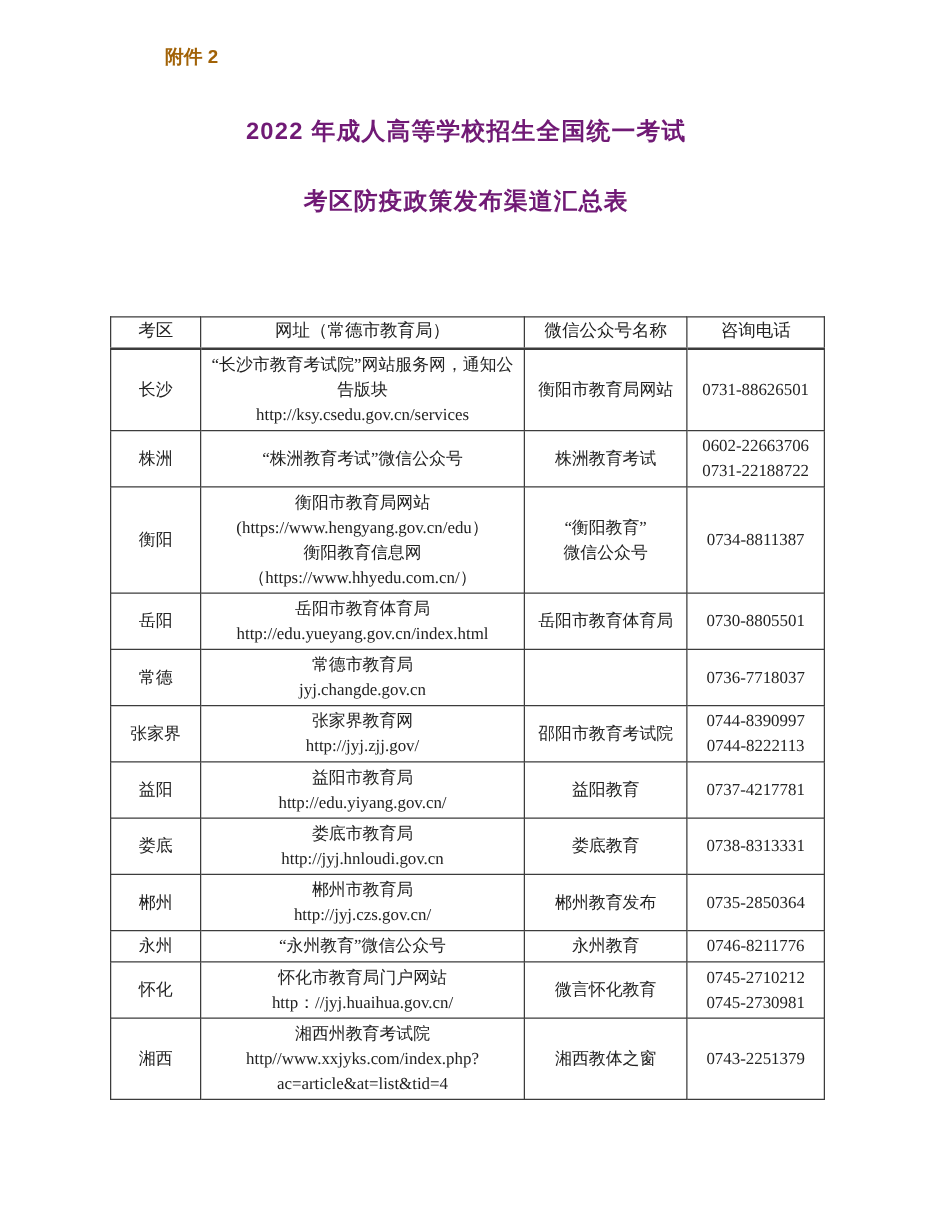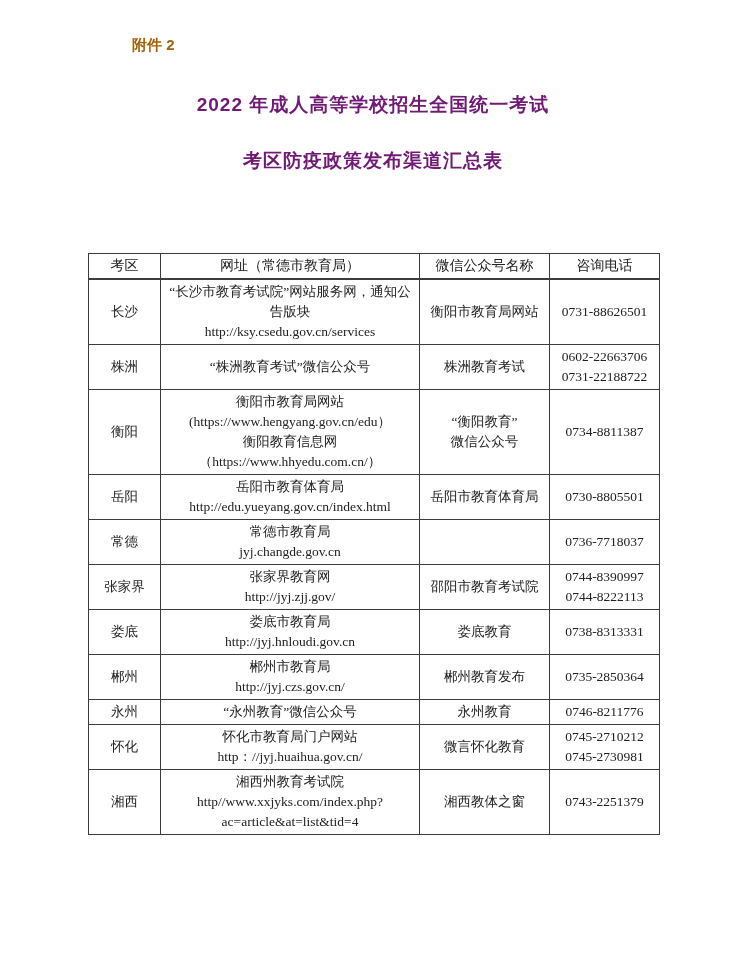--- a/index.html
+++ b/index.html
@@ -136,20 +136,27 @@
           </tr>
           <tr>
             <td class="cell cell-region">张家界</td>
             <td class="cell cell-website">张家界教育网
 http://jyj.zjj.gov/</td>
             <td class="cell cell-wechat">邵阳市教育考试院</td>
             <td class="cell cell-phone">0744-8390997
 0744-8222113</td>
           </tr>
           <tr>
+            <td class="cell cell-region">益阳</td>
+            <td class="cell cell-website">益阳市教育局
+http://edu.yiyang.gov.cn/</td>
+            <td class="cell cell-wechat">益阳教育</td>
+            <td class="cell cell-phone">0737-4217781</td>
+          </tr>
+          <tr>
             <td class="cell cell-region">娄底</td>
             <td class="cell cell-website">娄底市教育局
 http://jyj.hnloudi.gov.cn</td>
             <td class="cell cell-wechat">娄底教育</td>
             <td class="cell cell-phone">0738-8313331</td>
           </tr>
           <tr>
             <td class="cell cell-region">郴州</td>
             <td class="cell cell-website">郴州市教育局
 http://jyj.czs.gov.cn/</td>

